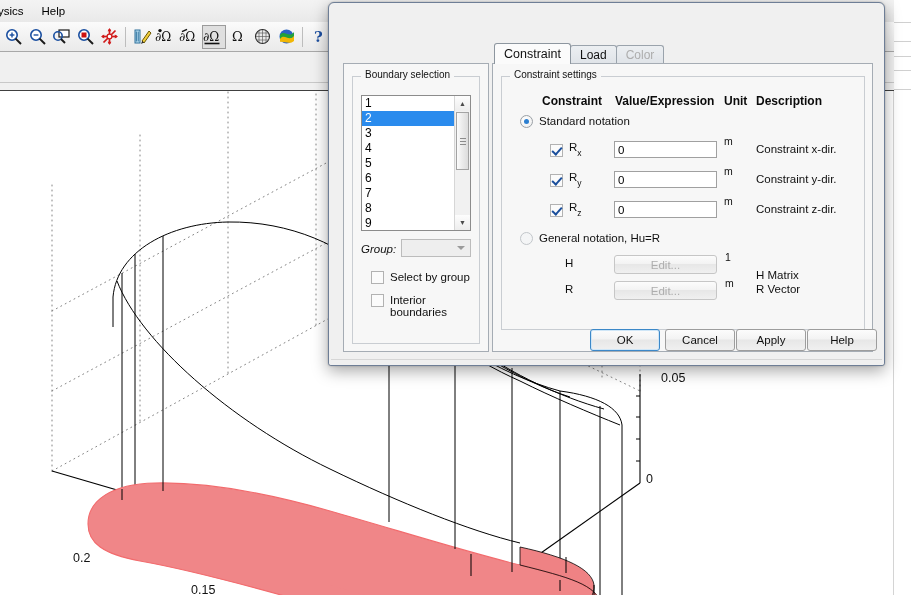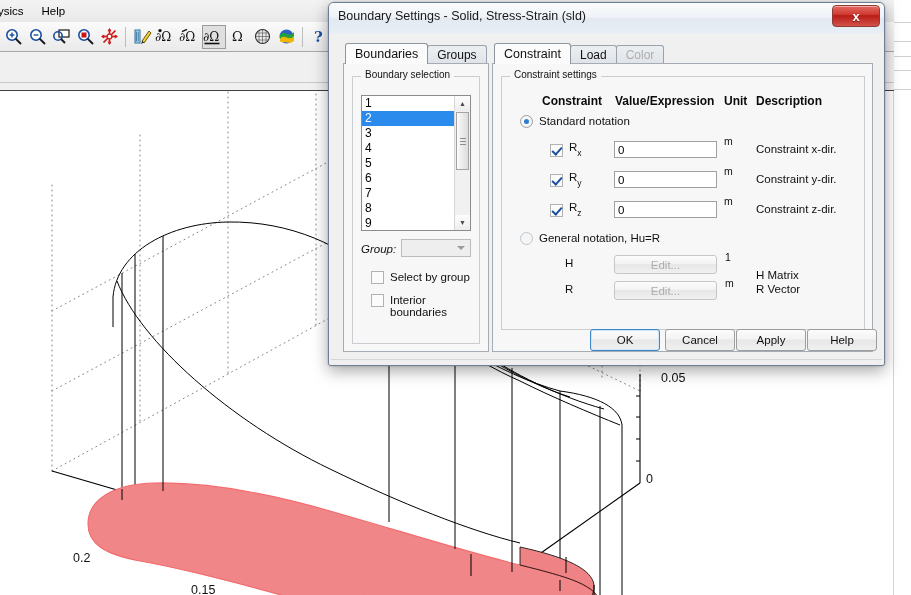--- a/index.html
+++ b/index.html
@@ -636,31 +636,23 @@
   <div class="bg-right-rows">
     <i style="top:22px"></i>
       <i style="top:41px"></i>
       <i style="top:56px"></i>
       <i style="top:70px"></i>
       <i style="top:89px"></i>
   </div>
 
   <div class="dialog">
 
-    <div class="dlg-titlebar">
-      <div class="dlg-title">Boundary Settings - Solid, Stress-Strain (sld)</div>
-      <div class="dlg-close">x</div>
-    </div>
 
     <div class="dlg-body">
 
-      <div class="tabstrip" style="left:16px; top:10px;">
-        <div class="tab active">Boundaries</div>
-        <div class="tab">Groups</div>
-      </div>
 
       <div class="panel" style="left:14px; top:30px; width:146px; height:289px;">
 
         <div class="grp" style="left:8px; top:12px; width:128px; height:268px;">
           <span class="legend">Boundary selection</span>
 
           <div class="listbox" style="left:8px; top:18px; width:110px; height:136px;">
             <div class="items">
               <div class="li">1</div>
               <div class="li sel">2</div>

